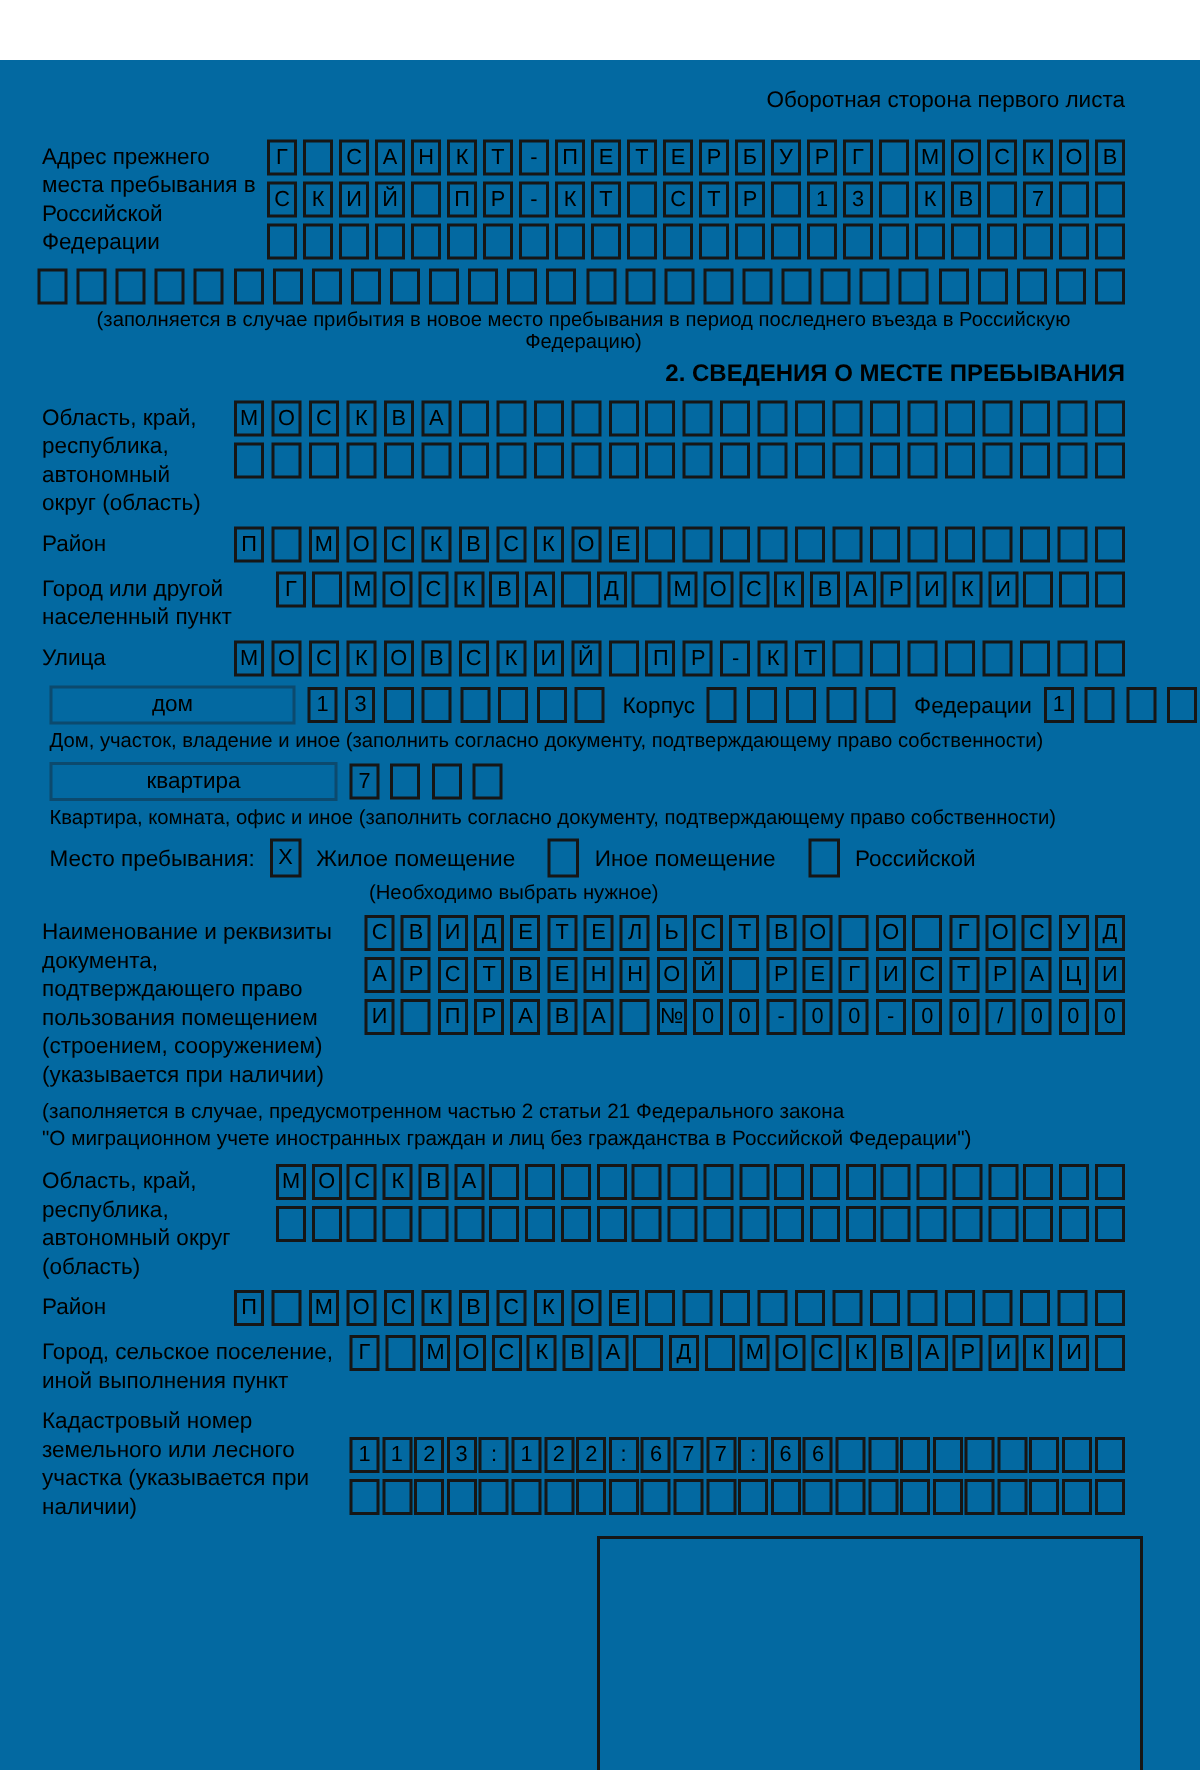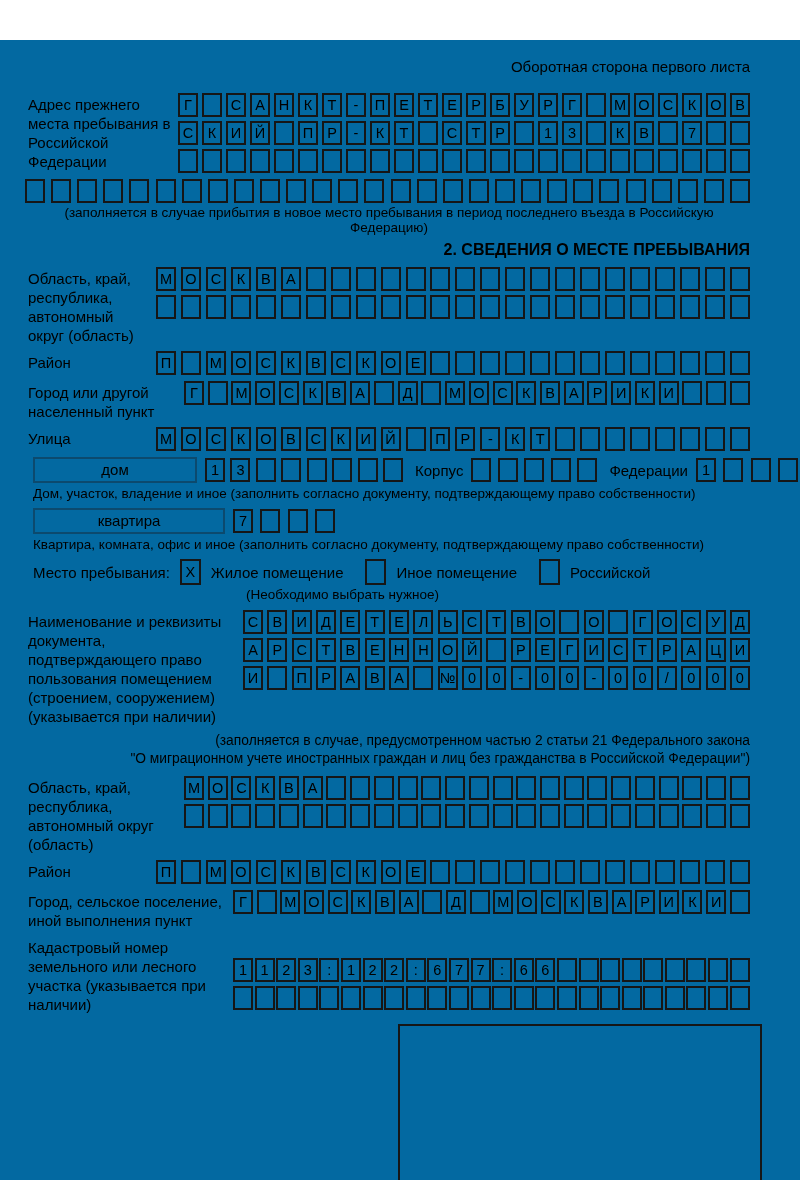--- a/index.html
+++ b/index.html
@@ -45,21 +45,21 @@
     width: 21px; height: 26px; flex: none;
     border: 2px solid #161616; text-align: center;
     font-size: 14.5px; line-height: 22px; margin: 0 10px;
   }
   .cb-gap { margin-left: 22px; }
   .stay-note { font-size: 13.5px; margin: 2px 0 8px 218px; }
 
   .doc-row { margin-bottom: 4px; }
 
   .fact-title { text-align: center; font-size: 16px; font-weight: bold; margin: 10px 0 8px 0; }
-  .fact-note { text-align: right; font-size: 13.8px; line-height: 18px; }
+  .fact-note { text-align: left; font-size: 13.8px; line-height: 18px; }
   .fact-note.last { margin-bottom: 8px; }
 
   .offset-top { margin-top: 22px; }
 
   .mark-box { width: 364px; height: 172px; border: 2px solid #161616; margin: 10px 0 7px 370px; flex: none; }
   .mark-note { width: 404px; margin-left: 350px; text-align: center; font-size: 14.5px; line-height: 19px; }
 </style>
 </head>
 <body>
 

